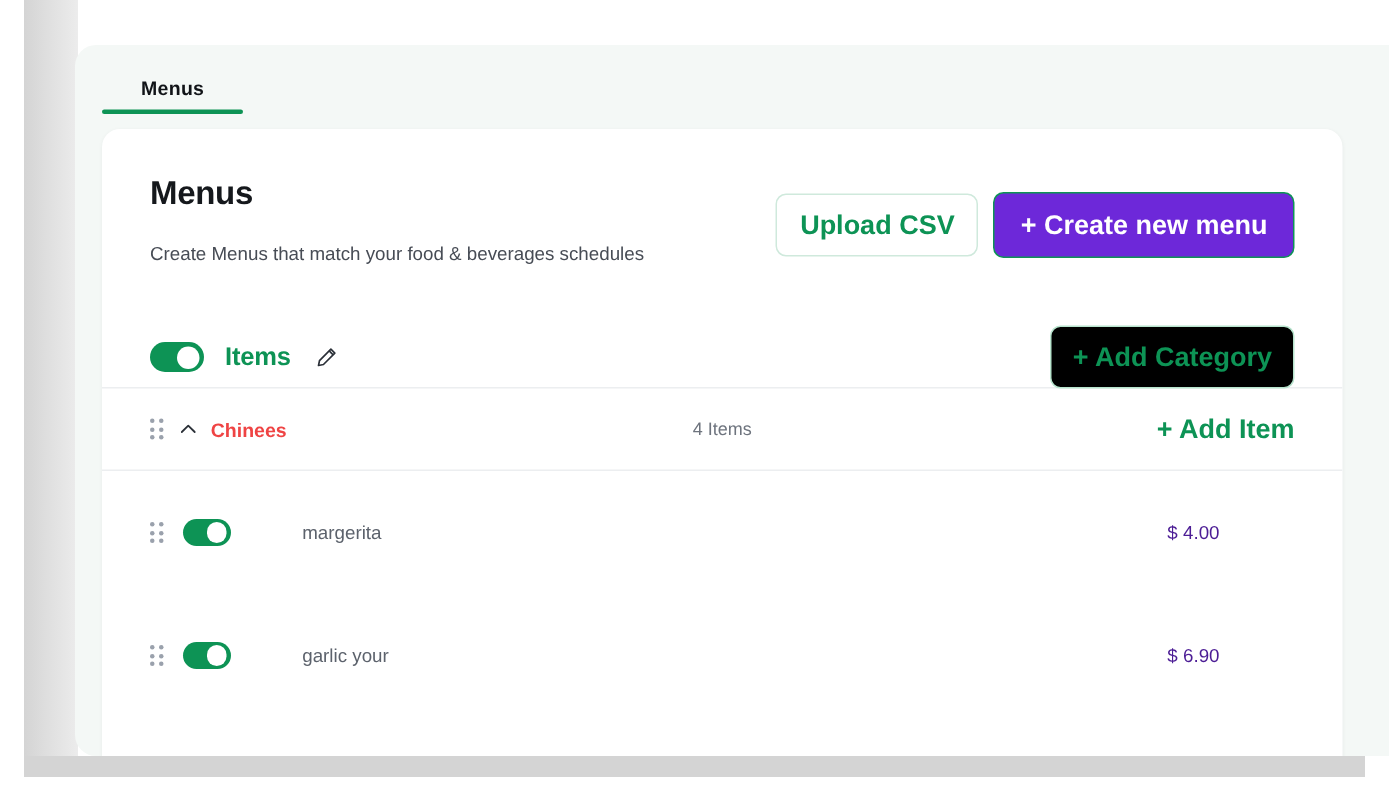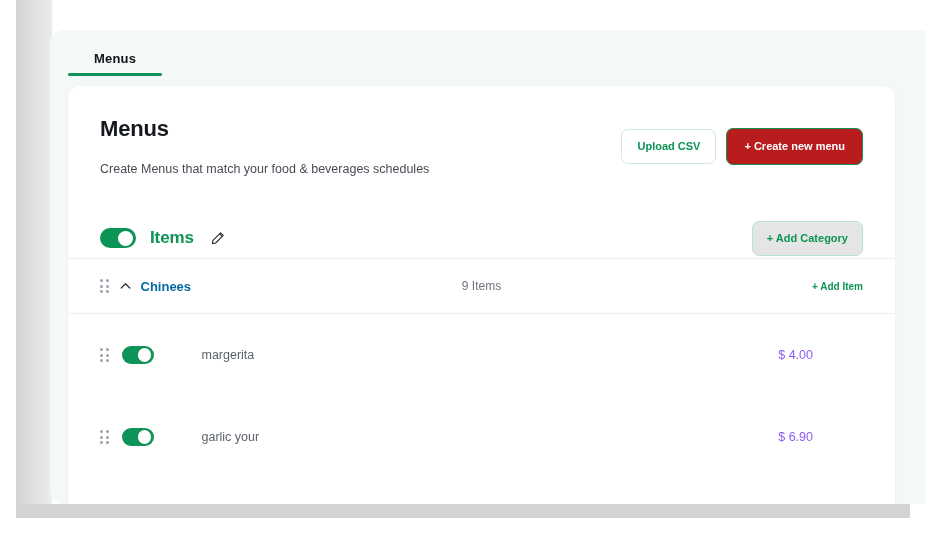--- a/index.html
+++ b/index.html
@@ -89,41 +89,41 @@
 
   .header-actions {
     position: absolute;
     right: 32px; top: 42px;
     display: flex;
     align-items: center;
     gap: 10px;
   }
   .btn {
     font-family: "Liberation Sans", sans-serif;
-    font-size: 11px;
+    font-size: 18px;
     font-weight: bold;
     border-radius: 7px;
     cursor: pointer;
     white-space: nowrap;
     line-height: 1;
   }
   .btn-outline {
     background: #ffffff;
     color: #0d9355;
     border: 1px solid #cfe9dc;
     padding: 11px 15px;
   }
   .btn-primary {
-    background: #b91c1c;
+    background: #6d28d9;
     color: #ffffff;
     border: 1px solid #0d9355;
     padding: 12px 17px;
   }
   .btn-outline-soft {
-    background: #e5e5e5;
+    background: #000000;
     color: #0d9355;
     border: 1px solid #b7e4cd;
     padding: 11px 14px;
   }
 
   
   .menu-row {
     margin-top: 42px;
     display: flex;
     align-items: center;
@@ -189,55 +189,55 @@
   }
   .chev {
     margin-left: 11px;
     cursor: pointer;
     display: inline-flex;
   }
   .cat-name {
     margin-left: 10px;
     font-size: 13px;
     font-weight: bold;
-    color: #0369a1;
+    color: #ef4444;
   }
   .cat-count {
     position: absolute;
     left: 0; right: 0;
     text-align: center;
     font-size: 12px;
     color: #6e747e;
     pointer-events: none;
   }
   .cat-row-rel { position: relative; }
   .add-item {
     margin-left: auto;
-    font-size: 10px;
+    font-size: 18px;
     font-weight: bold;
     color: #0d9355;
     cursor: pointer;
     z-index: 2;
   }
 
   
   .item-row {
     display: flex;
     align-items: center;
     height: 82px;
   }
   .item-name {
     margin-left: 48px;
     font-size: 12.5px;
     color: #5c626c;
   }
   .item-price {
     margin-left: auto;
     font-size: 12.5px;
-    color: #8b5cf6;
+    color: #4c1d95;
     padding-right: 50px;
   }
   .item-row .toggle { margin-left: 13px; }
   .item-row.faded { opacity: .12; }
 </style>
 </head>
 <body>
 
 <div class="page">
 
@@ -288,21 +288,21 @@
               <i></i>
               <i></i>
               <i></i>
           </span>
           <span class="chev">
             <svg width="11" height="8" viewBox="0 0 11 8" fill="none">
               <path d="M1.2 6L5.5 1.8 9.8 6" stroke="#2b3038" stroke-width="1.2" stroke-linecap="round" stroke-linejoin="round"></path>
             </svg>
           </span>
           <span class="cat-name">Chinees</span>
-          <span class="cat-count">9 Items</span>
+          <span class="cat-count">4 Items</span>
           <span class="add-item">+ Add Item</span>
         </div>
 
         <div class="divider"></div>
 
         <div class="item-row">
           <span class="drag-handle">
             <i></i>
               <i></i>
               <i></i>

